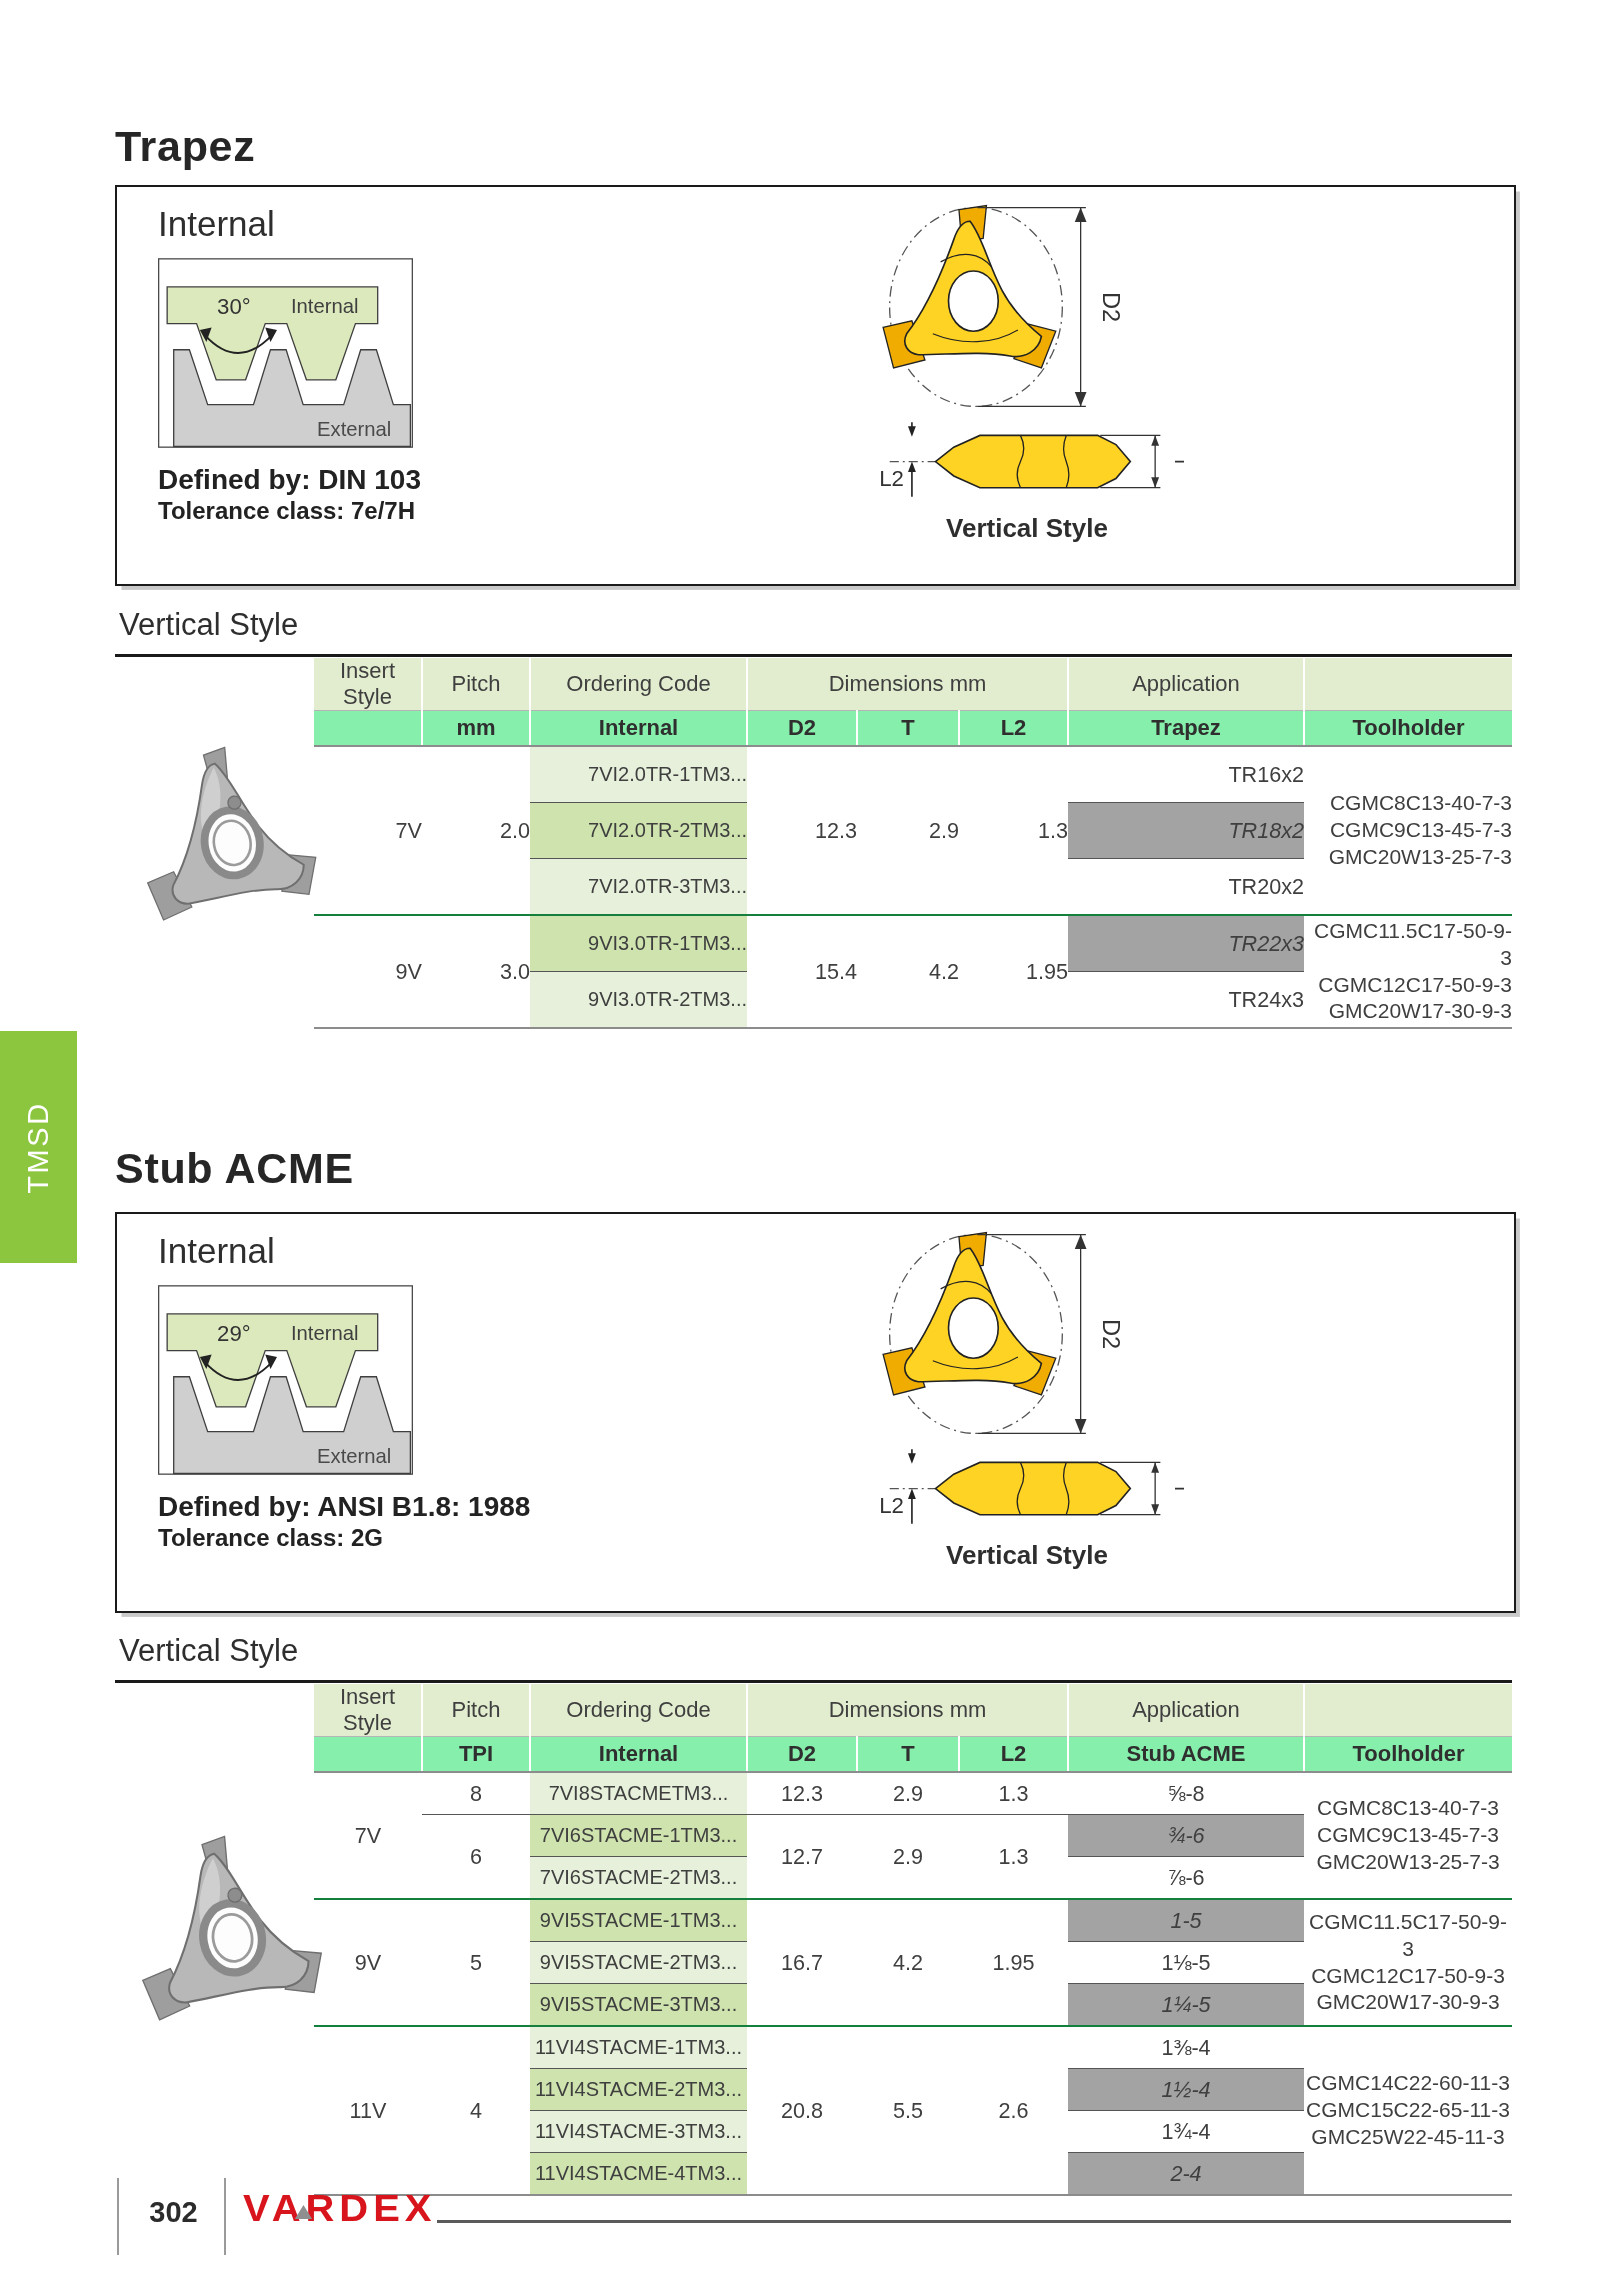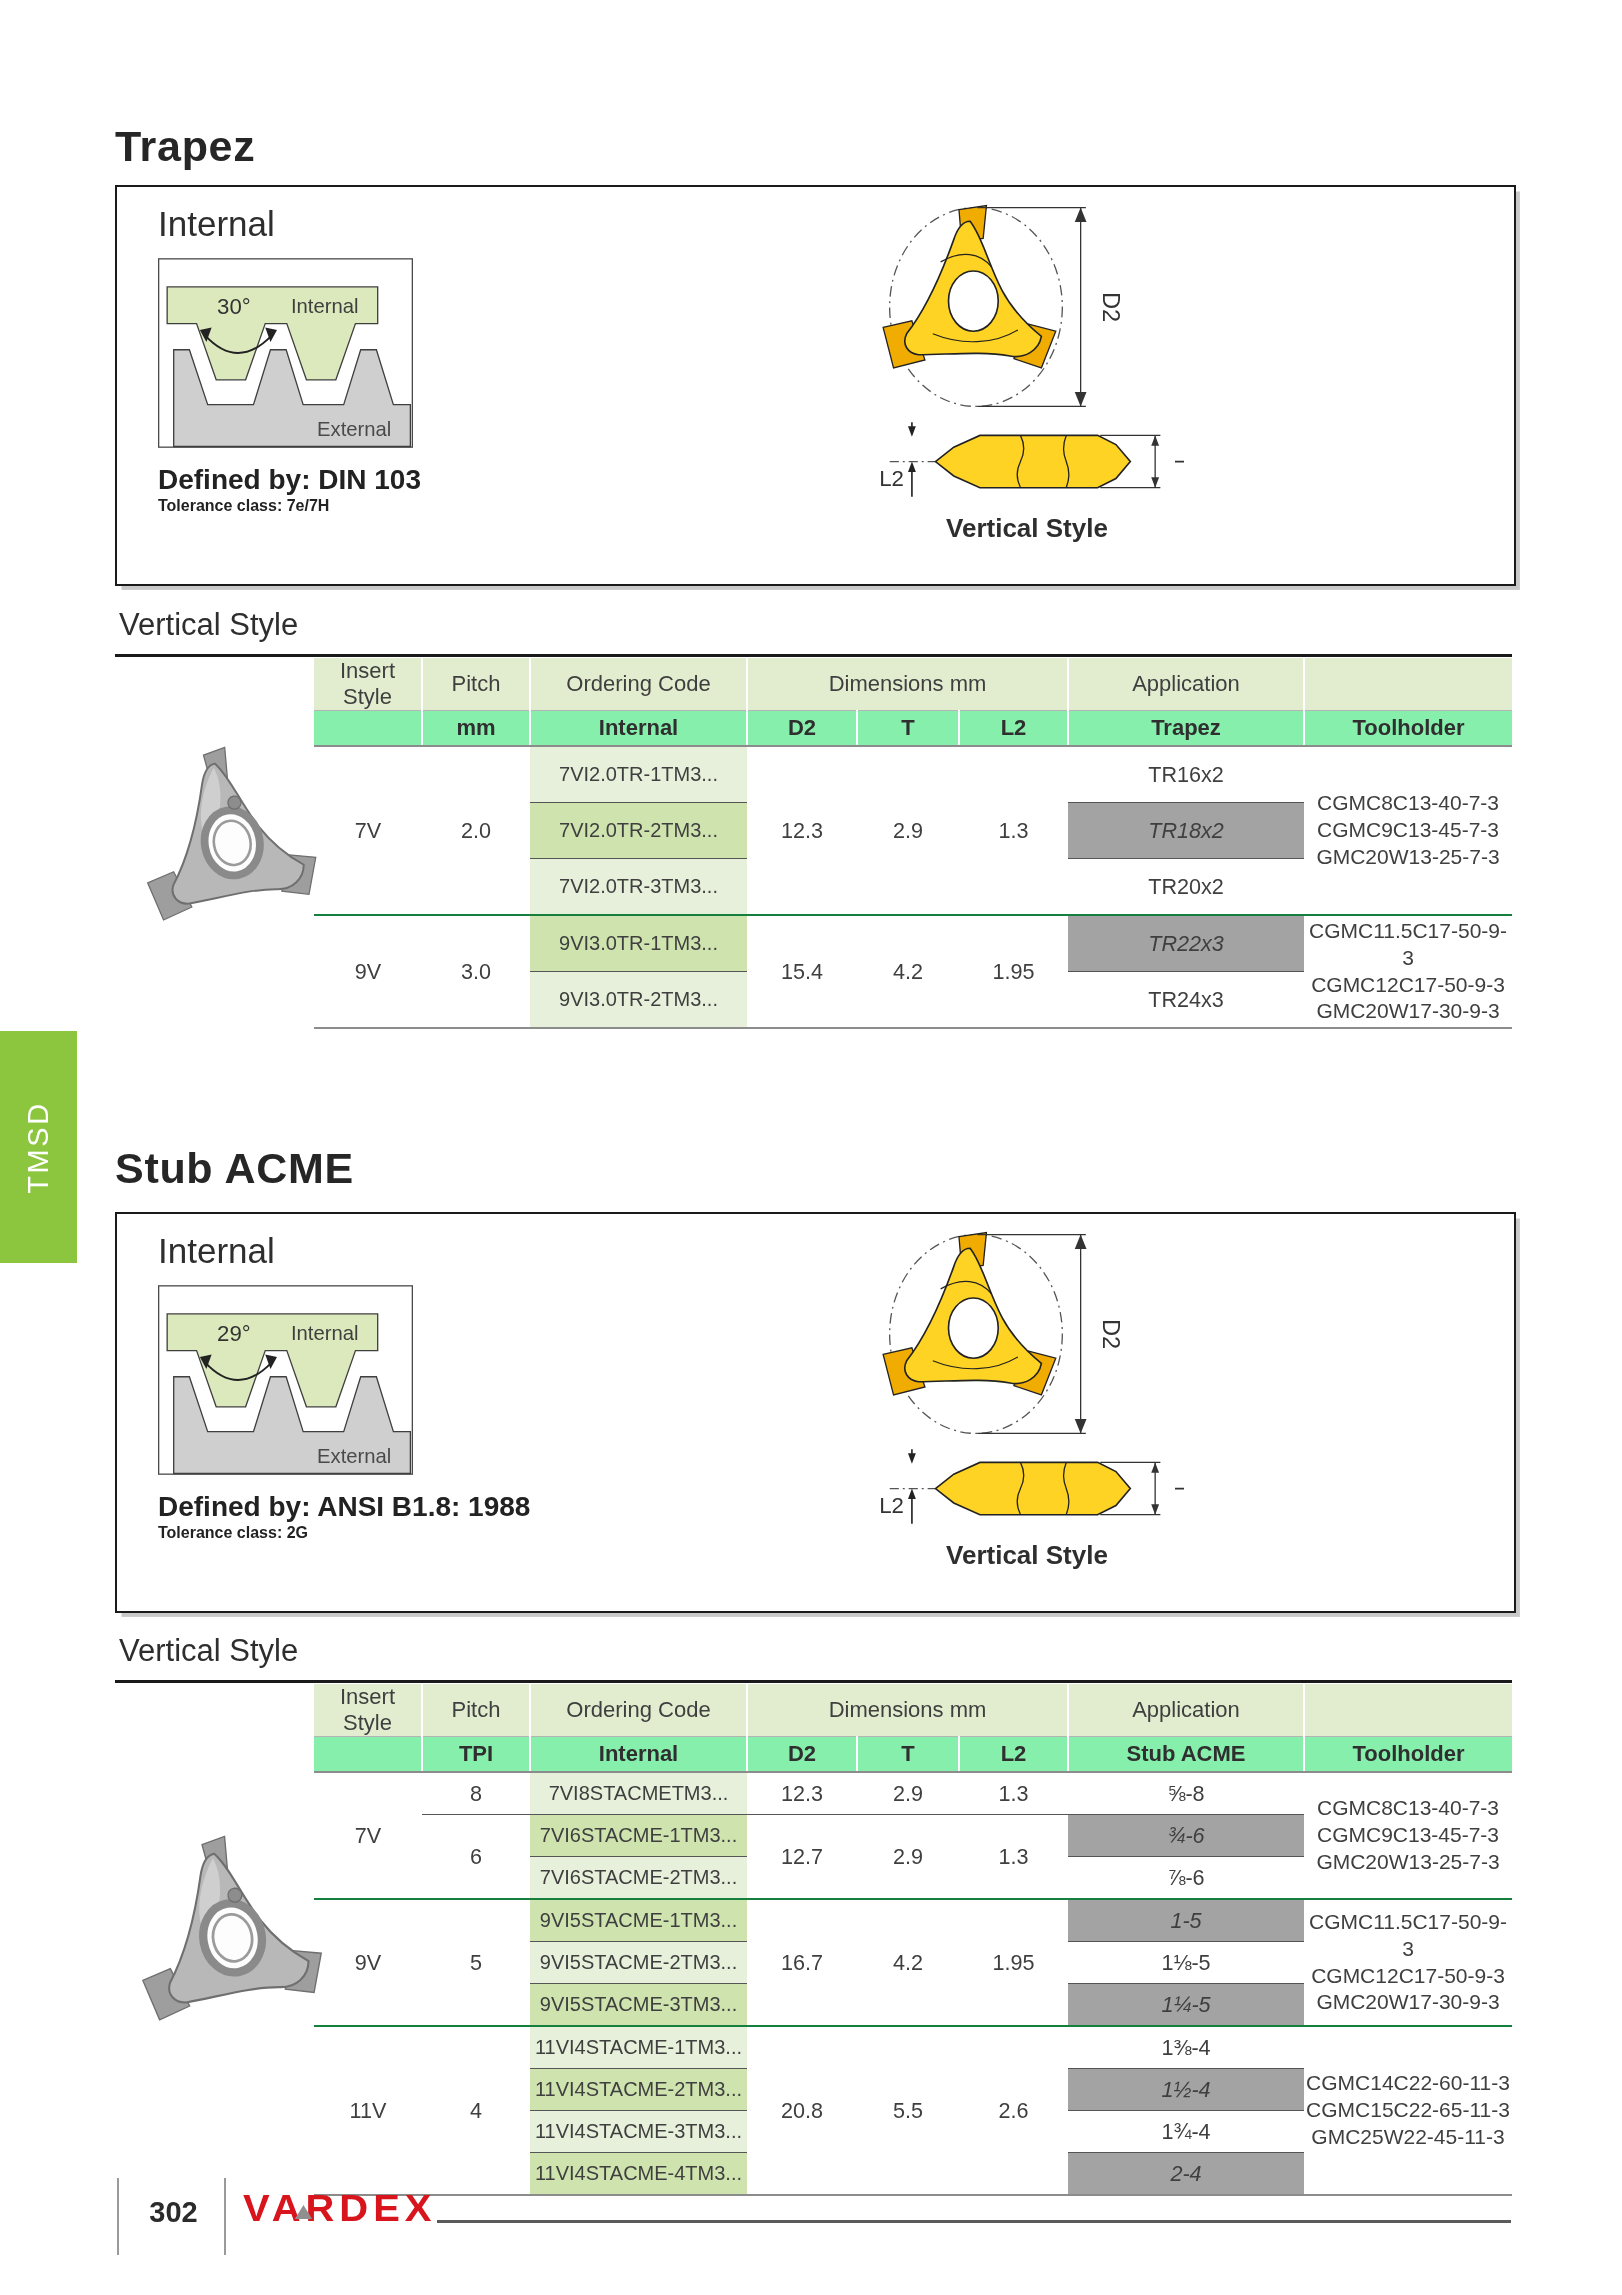--- a/index.html
+++ b/index.html
@@ -12,39 +12,39 @@
   .tab span{transform:rotate(-90deg);font-size:29px;letter-spacing:2.6px;color:#fff;white-space:nowrap;}
 
   .sec-title{position:absolute;left:115px;font-size:43px;font-weight:700;color:#262626;
              letter-spacing:0.7px;margin:0;}
 
   .panel{position:absolute;left:115px;width:1397px;height:397px;background:#fff;
          border:2px solid #1a1a1a;box-shadow:5.2px 5.2px 0 -1.3px #c9c9c9;}
   .panel-heading{position:absolute;left:41px;top:17px;font-size:35px;color:#2e2e2e;}
   .profile-svg{position:absolute;left:41px;top:71px;}
   .defined{position:absolute;left:41px;top:277px;font-size:28px;font-weight:700;color:#222;}
-  .tolerance{position:absolute;left:41px;top:310px;font-size:16px;font-weight:700;color:#222;}
+  .tolerance{position:absolute;left:41px;top:310px;font-size:24px;font-weight:700;color:#222;}
   .front-svg{position:absolute;left:753px;top:11.8px;}
   .side-svg{position:absolute;left:753px;top:234px;}
   .vs-caption{position:absolute;left:753px;top:326px;width:314px;text-align:center;
               font-size:26px;font-weight:700;color:#2e2e2e;}
 
   .table-heading{position:absolute;left:119px;font-size:31px;color:#2e2e2e;}
   .rule{position:absolute;left:115px;width:1397px;height:3.3px;background:#1a1a1a;}
 
   table.spec{position:absolute;left:314px;border-collapse:collapse;table-layout:fixed;width:1197px;}
   table.spec th, table.spec td{padding:0;vertical-align:middle;text-align:center;}
   th.hgreen{background:#E2EDCF;font-weight:400;font-size:22px;color:#3f3f3f;height:34px;
             border-left:2.6px solid #fff;}
   th.hgreen.first{border-left:none;}
   th.hgray{background:#86efac;font-weight:700;font-size:22px;color:#2f2f2f;height:34px;
            border-left:2.6px solid #fff;border-top:1.3px solid #b5b5b5;border-bottom:2.6px solid #8c8c8c;}
   th.hgray.first{border-left:none;}
   td{font-size:21.6px;border-bottom:1.3px solid #555;}
-  table.t1 td{height:55px;}
+  table.t1 td{height:55px;text-align:right;}
   table.t2 td{height:41px;}
   td.code{font-size:20px;}
   td.cl{background:#E6F0DA;}
   td.cd{background:#CEE3AE;margin-left:43px;}
   td.shade{background:#a3a3a3;font-style:italic;}
   td.tool{text-align:left;padding-left:10.5px;font-size:21px;line-height:1.28;}
   td.g-end{border-bottom:2px solid #15803d;}
   td.b-end{border-bottom:2px solid #8c8c8c;}
 
   .photo-svg{position:absolute;}

